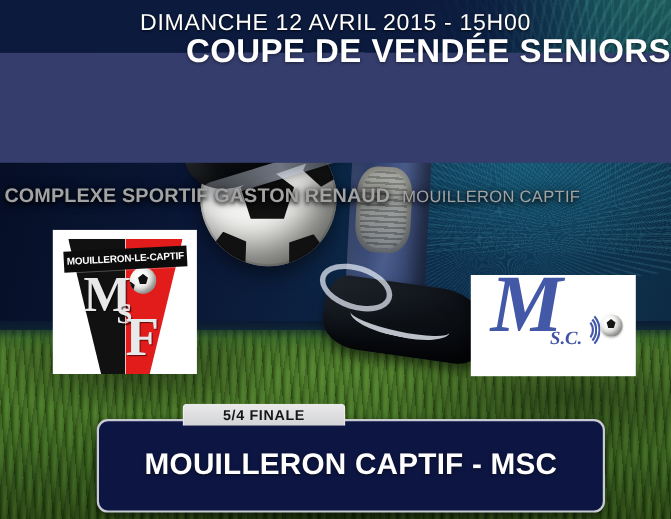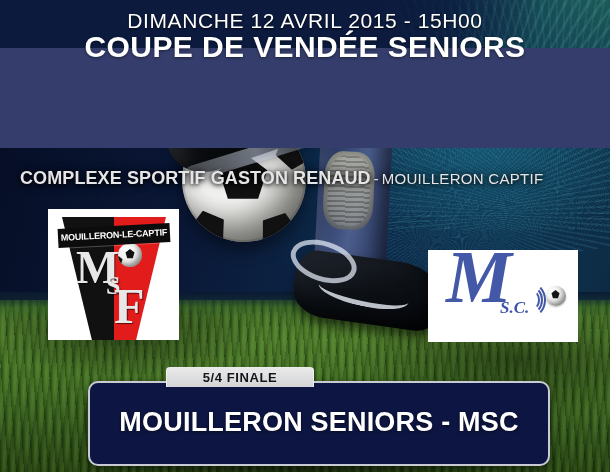--- a/index.html
+++ b/index.html
@@ -255,32 +255,32 @@
 
   .band-title {
     position: absolute;
     left: 0; right: 0; top: 48px;
     height: 100px;
     background: #343d6b;
   }
   .band-title-text {
     position: absolute;
     left: 0; right: 0; top: 30px;
-    text-align: center;
+    text-align: right;
     color: #ffffff;
     font-size: 30px;
     font-weight: bold;
     letter-spacing: 0.4px;
     text-shadow: 0 1px 3px rgba(0,0,0,0.45);
   }
 
   .venue {
     position: absolute;
-    left: 20px; top: 168px;
-    color: #e5e5e5;
+    left: 4px; top: 168px;
+    color: #a3a3a3;
     white-space: nowrap;
     text-shadow: 0 1px 4px rgba(0,0,0,0.95), 0 0 10px rgba(0,0,0,0.7);
   }
   .venue-main {
     font-size: 18px;
     font-weight: bold;
     letter-spacing: 0.1px;
   }
   .venue-sep {
     font-size: 15px;
@@ -584,16 +584,16 @@
         <i></i>
       </div>
     <div class="msc-ball"></div>
   </div>
 
   <div class="round-tab">
     <span>5/4  FINALE</span>
   </div>
 
   <div class="match-panel">
-    <span>MOUILLERON SENIORS -  MSC</span>
+    <span>MOUILLERON CAPTIF -  MSC</span>
   </div>
 
 </div>
 
 </body></html>

